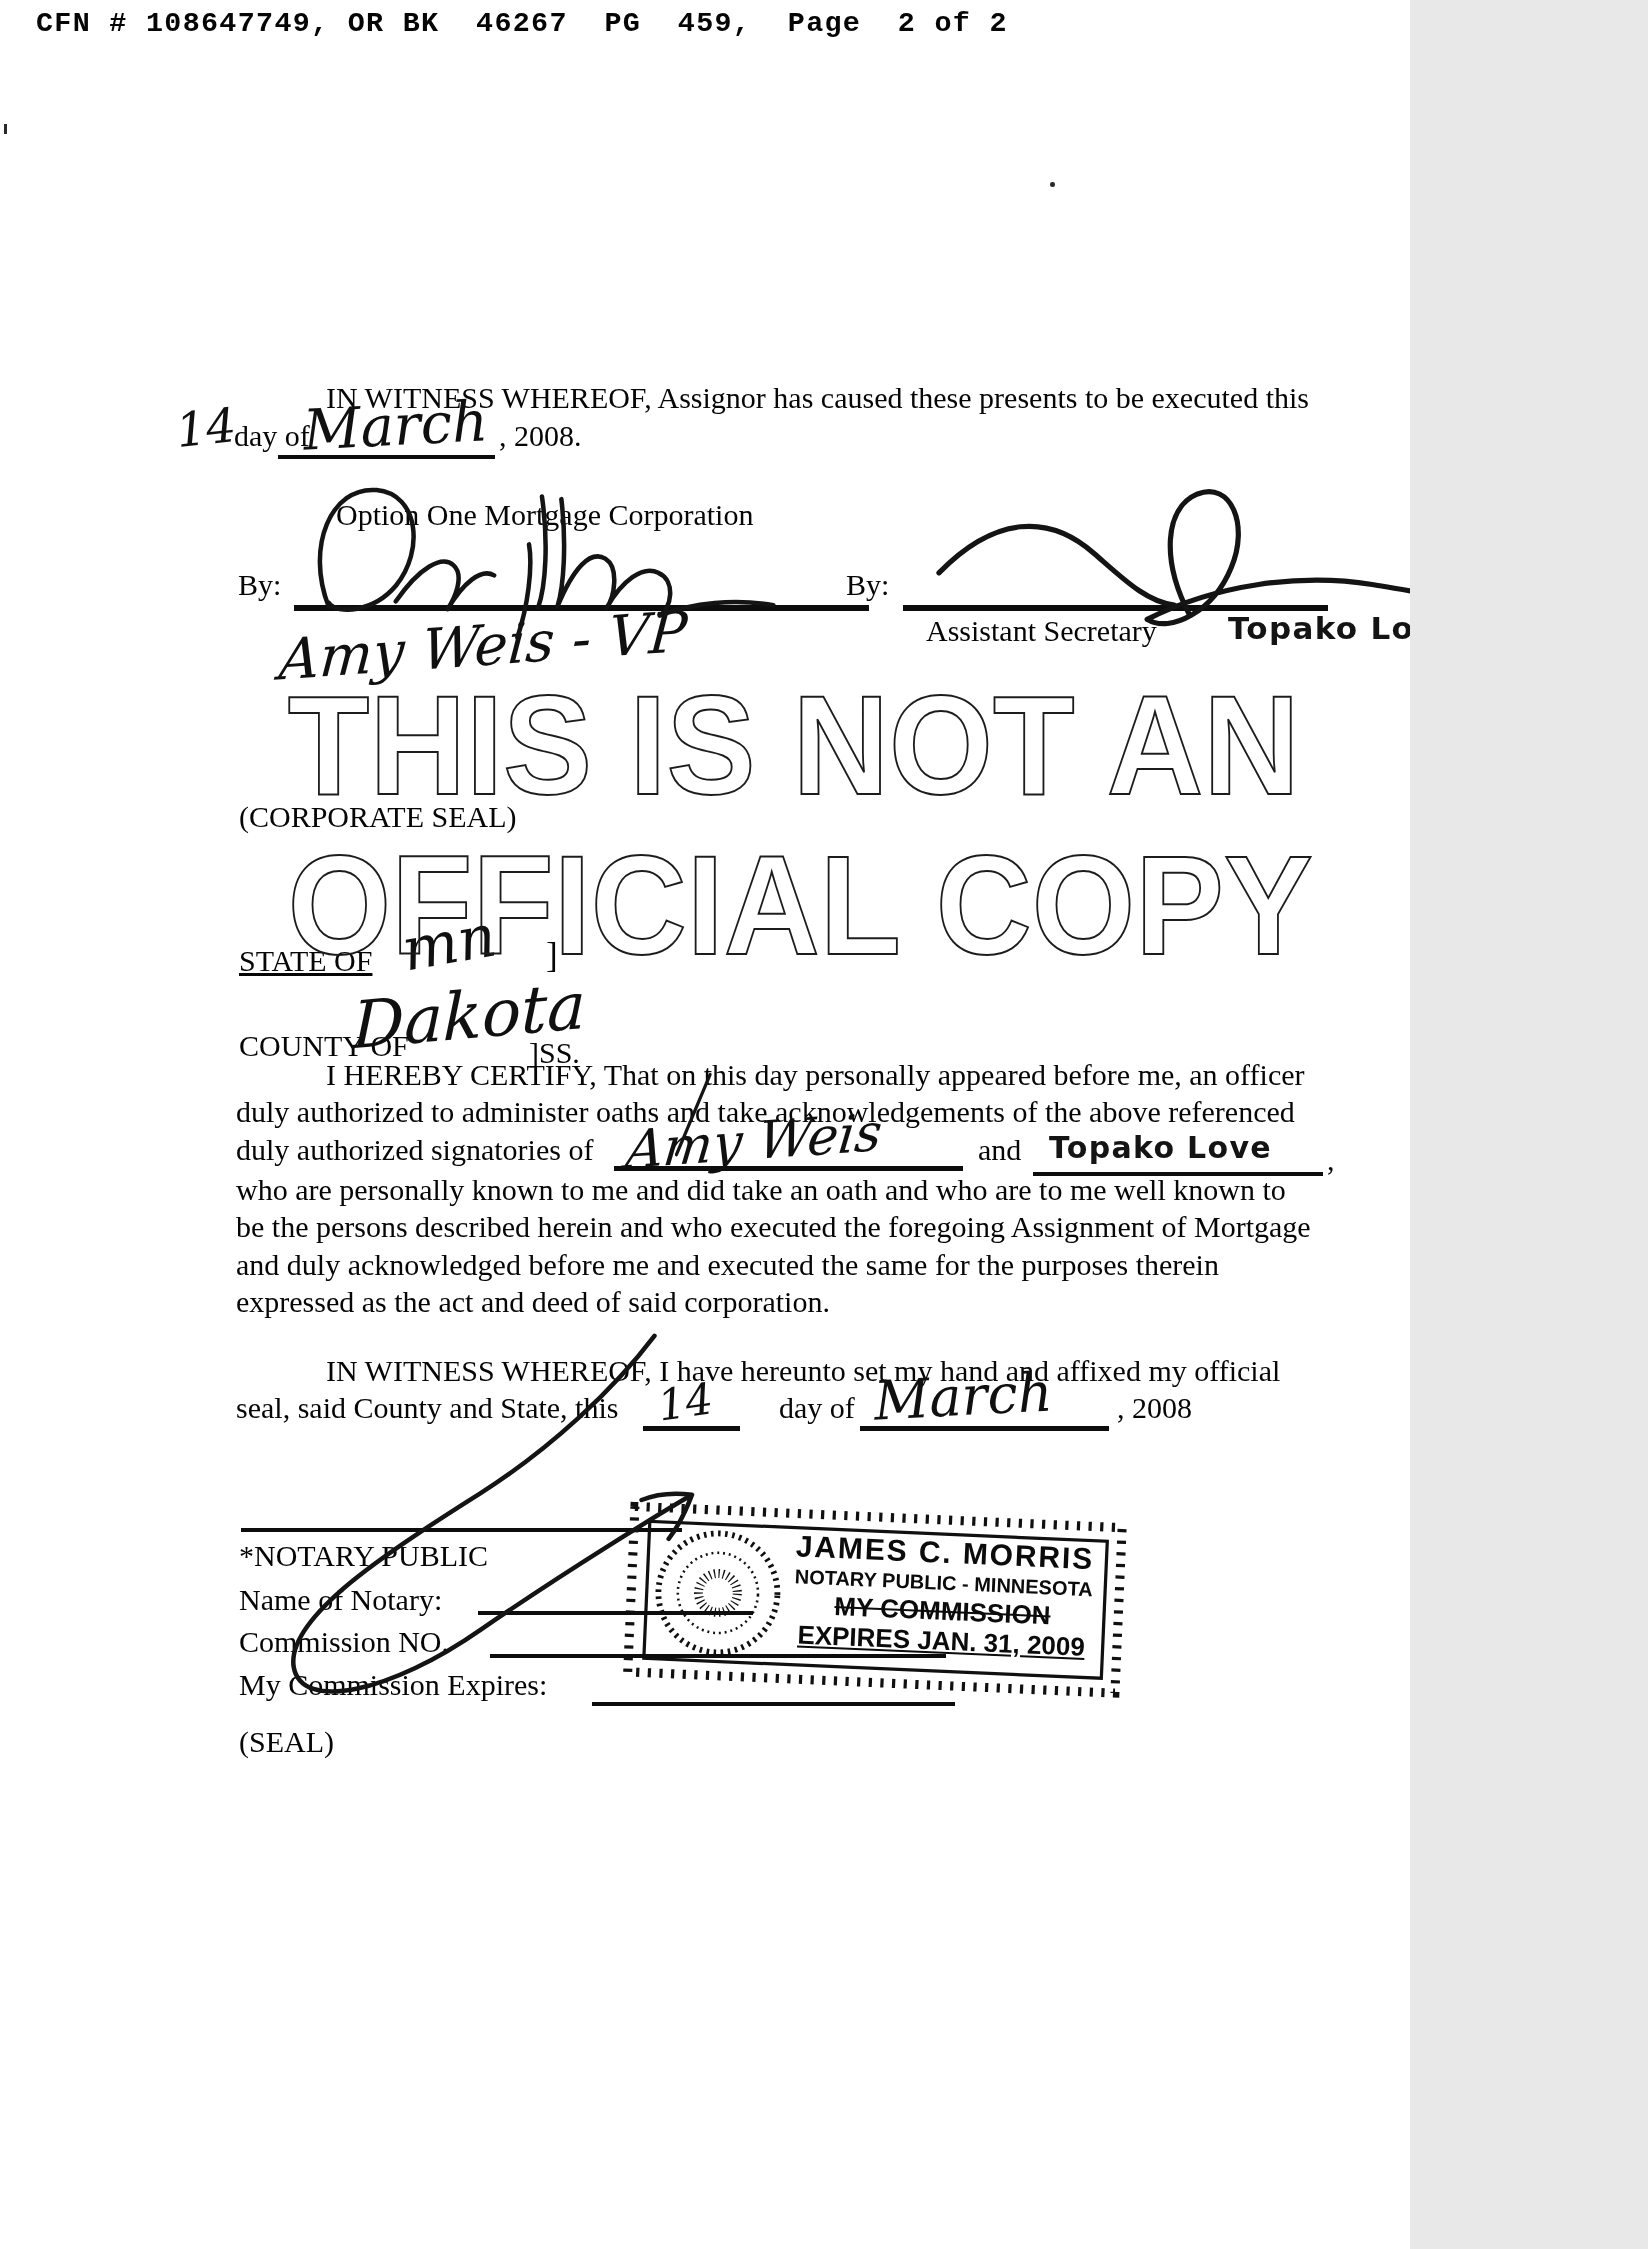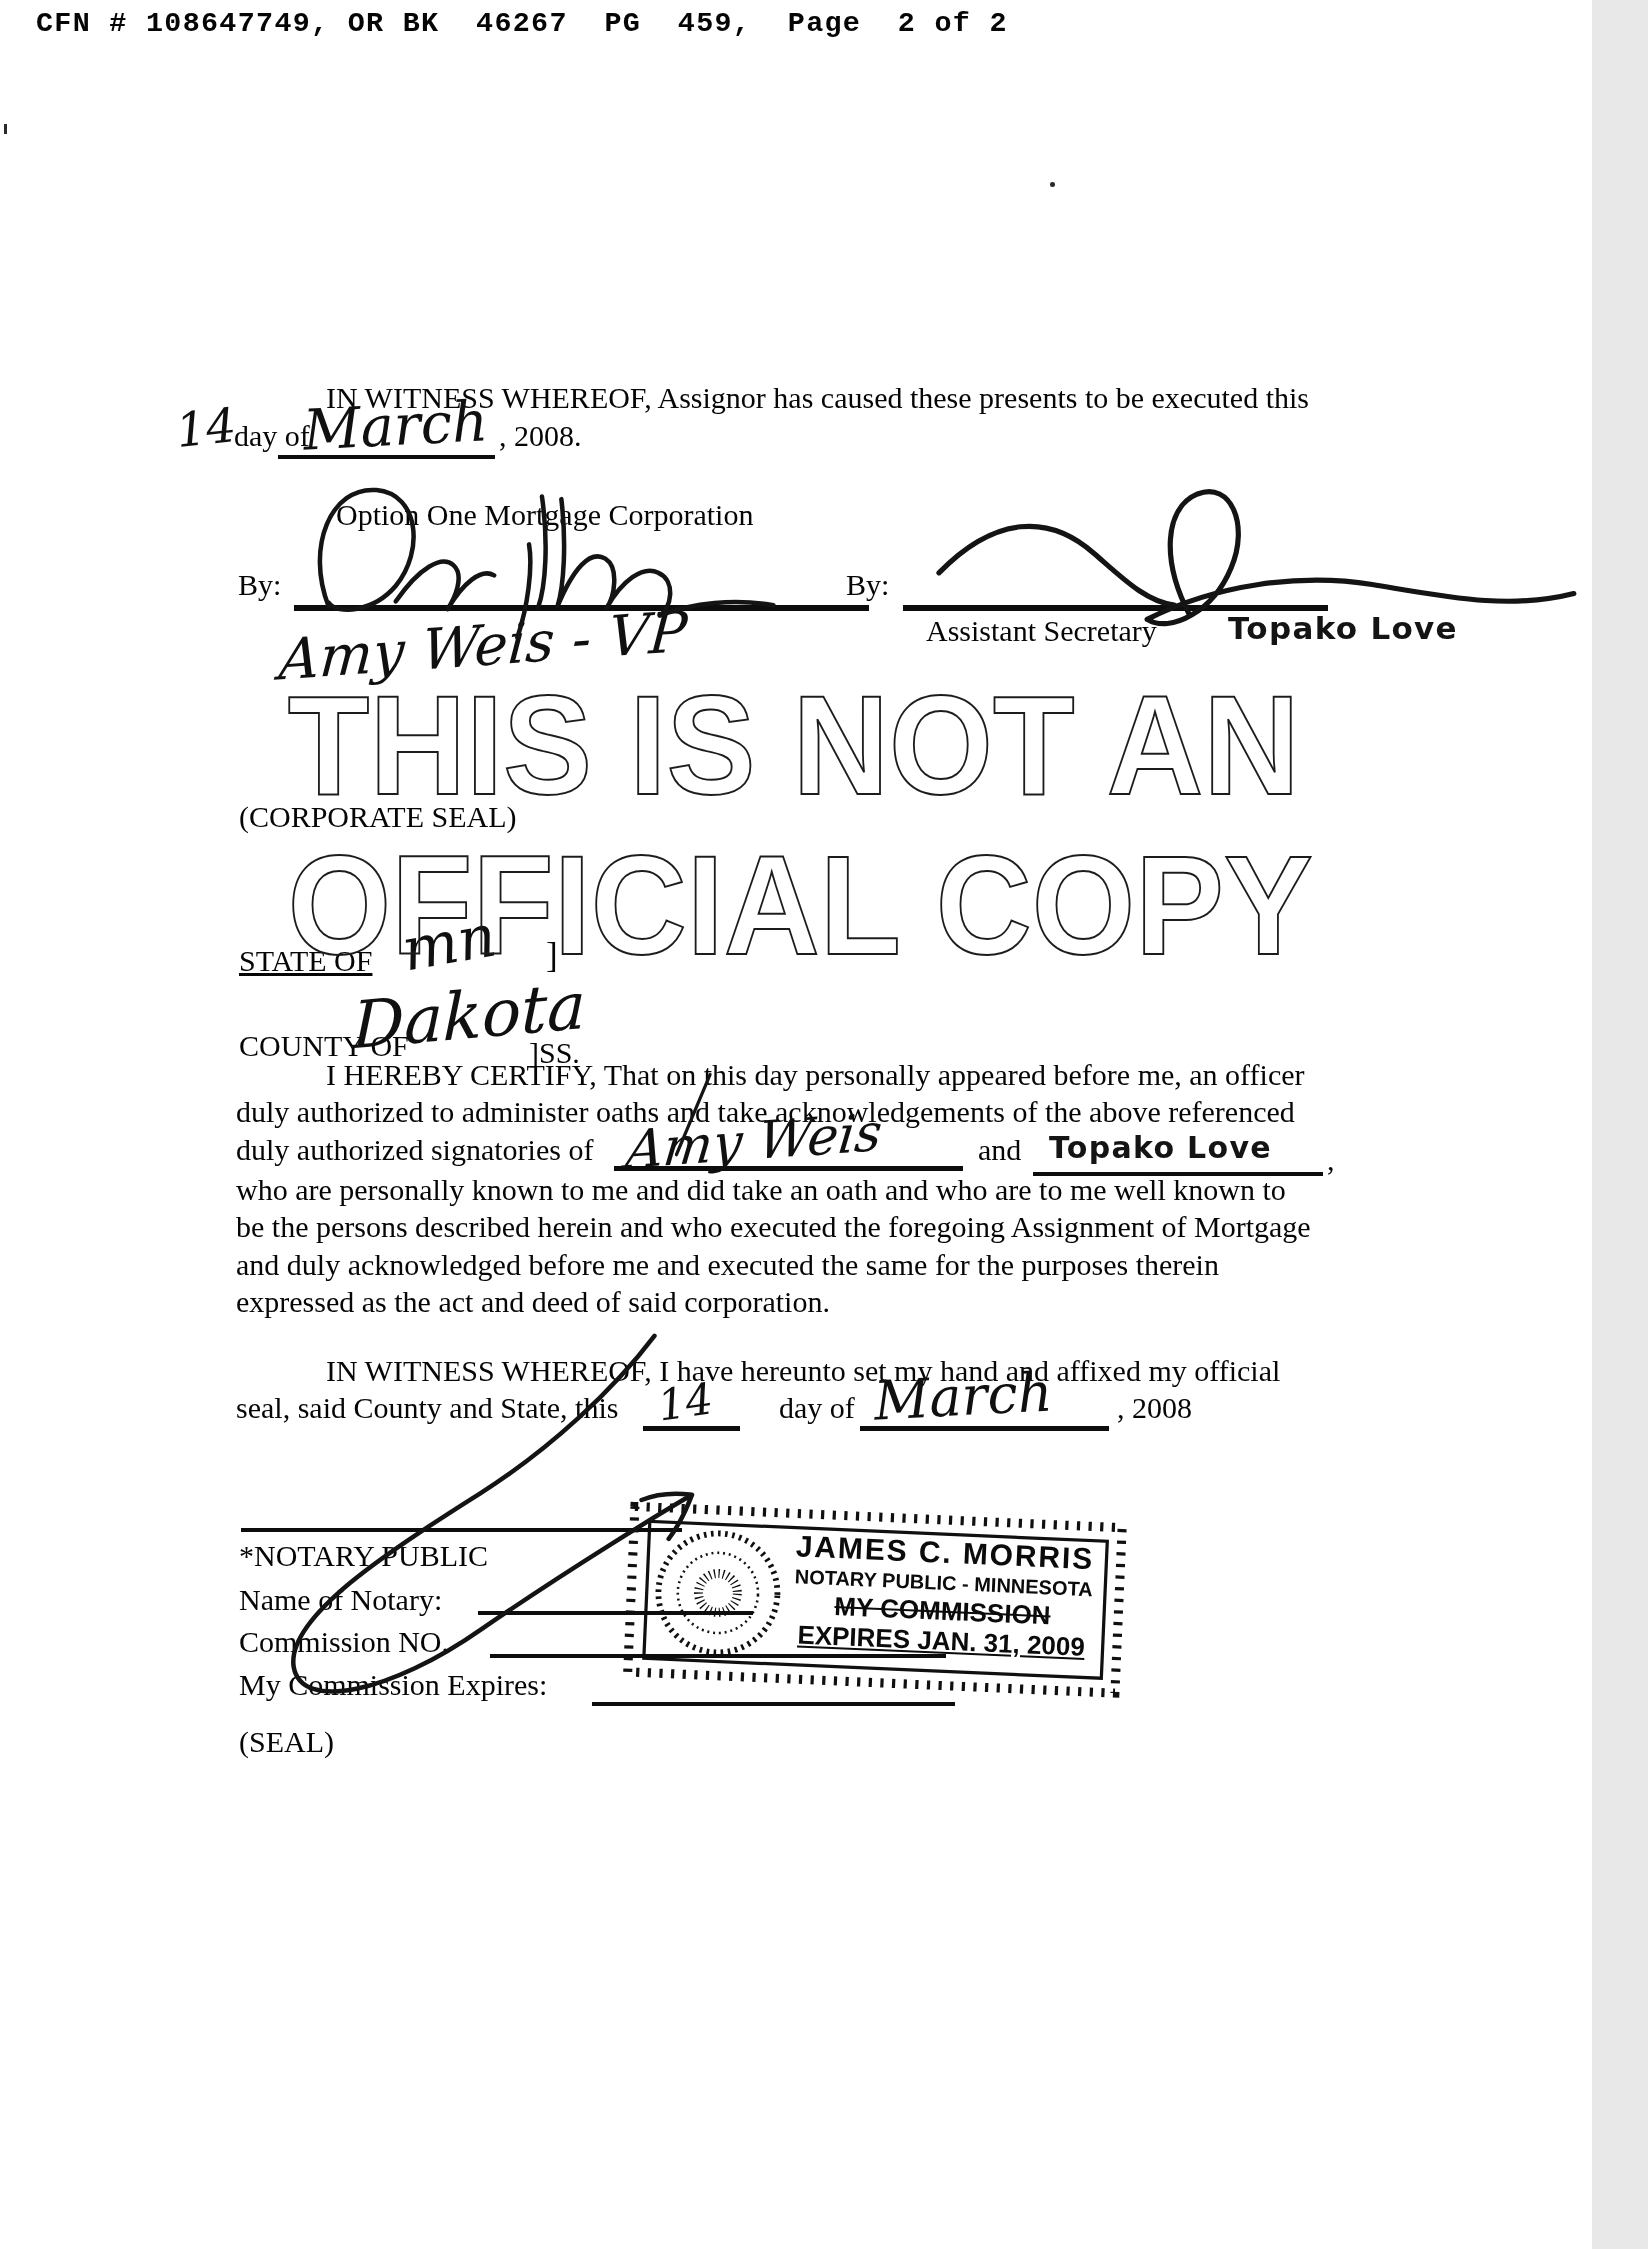--- a/index.html
+++ b/index.html
@@ -1,16 +1,16 @@
 <!DOCTYPE html>
 <html style="font-size:10.3px"><head>
 <meta charset="utf-8">
 <style>
   html,body{margin:0;padding:0;background:#e8e8e8;}
-  #page{position:relative;width:1592px;height:2250px;background:#ffffff;overflow:hidden;}
+  #page{position:relative;width:1410px;height:2250px;background:#ffffff;overflow:hidden;}
   .abs{position:absolute;}
   .serif{font-family:"Liberation Serif",serif;font-size:30px;color:#060606;white-space:nowrap;}
   .mono{font-family:"Liberation Mono","DejaVu Sans Mono",monospace;font-size:28.4px;font-weight:700;letter-spacing:1.3px;color:#050505;white-space:pre;}
   .hand{font-family:"DejaVu Serif",serif;font-style:italic;color:#101010;white-space:nowrap;}
   .rounded{font-family:"DejaVu Sans",sans-serif;font-weight:600;color:#141414;letter-spacing:1.3px;white-space:nowrap;}
   .hline{position:absolute;background:#0d0d0d;}
   .artifact{position:absolute;background:#2a2a2a;}
   .stamp{position:absolute;left:630px;top:1501px;width:498px;height:176px;transform:rotate(2.5deg);transform-origin:left top;z-index:4;}
   .stamp-text{position:absolute;left:152px;width:330px;text-align:center;font-family:"Liberation Sans",sans-serif;font-weight:700;color:#0b0b0b;white-space:nowrap;}
   svg{overflow:visible;}

